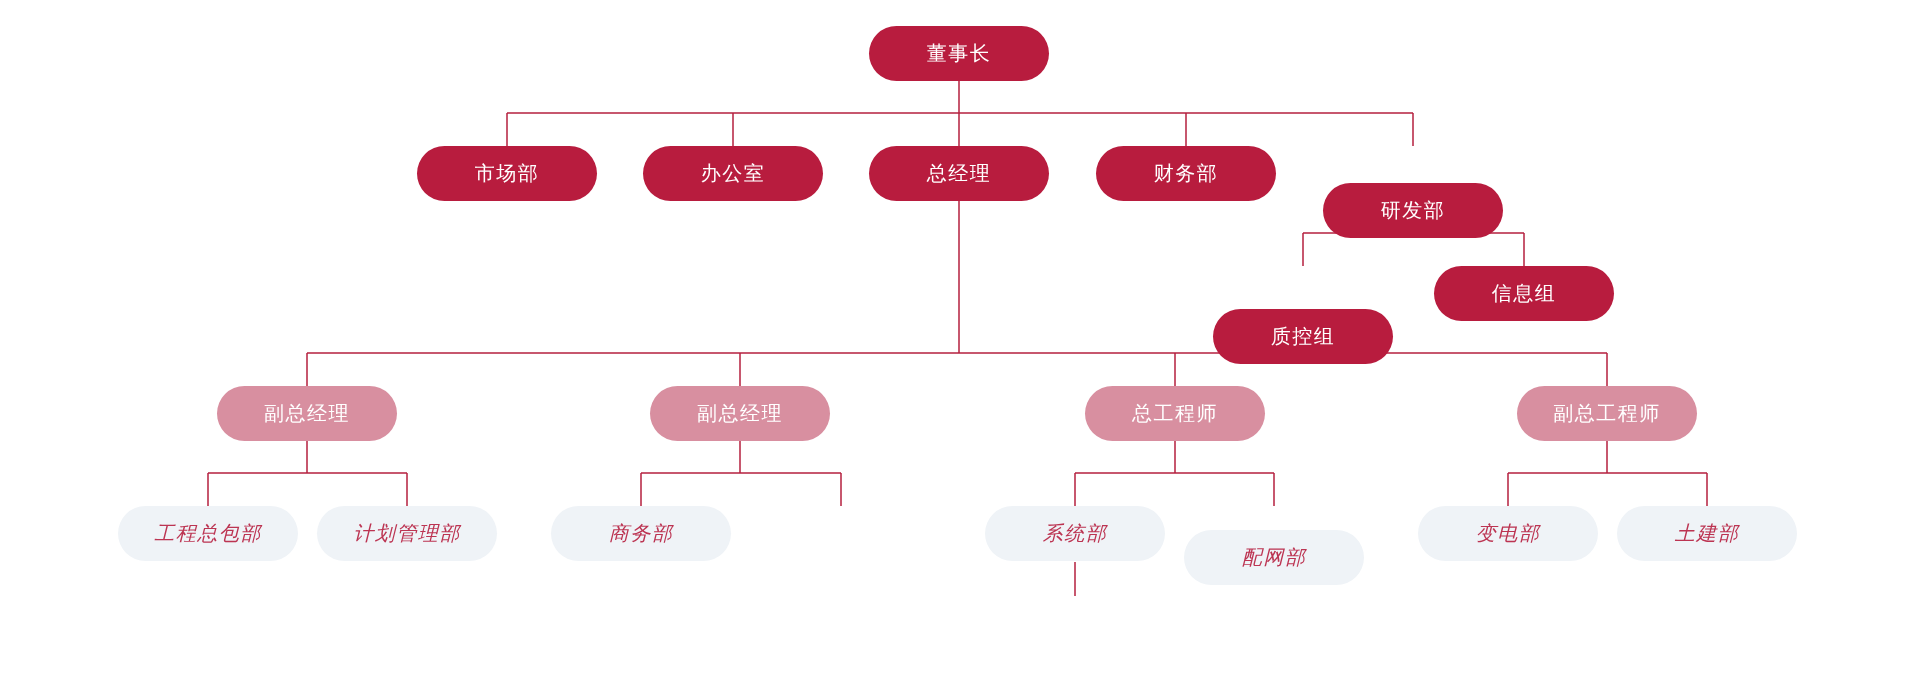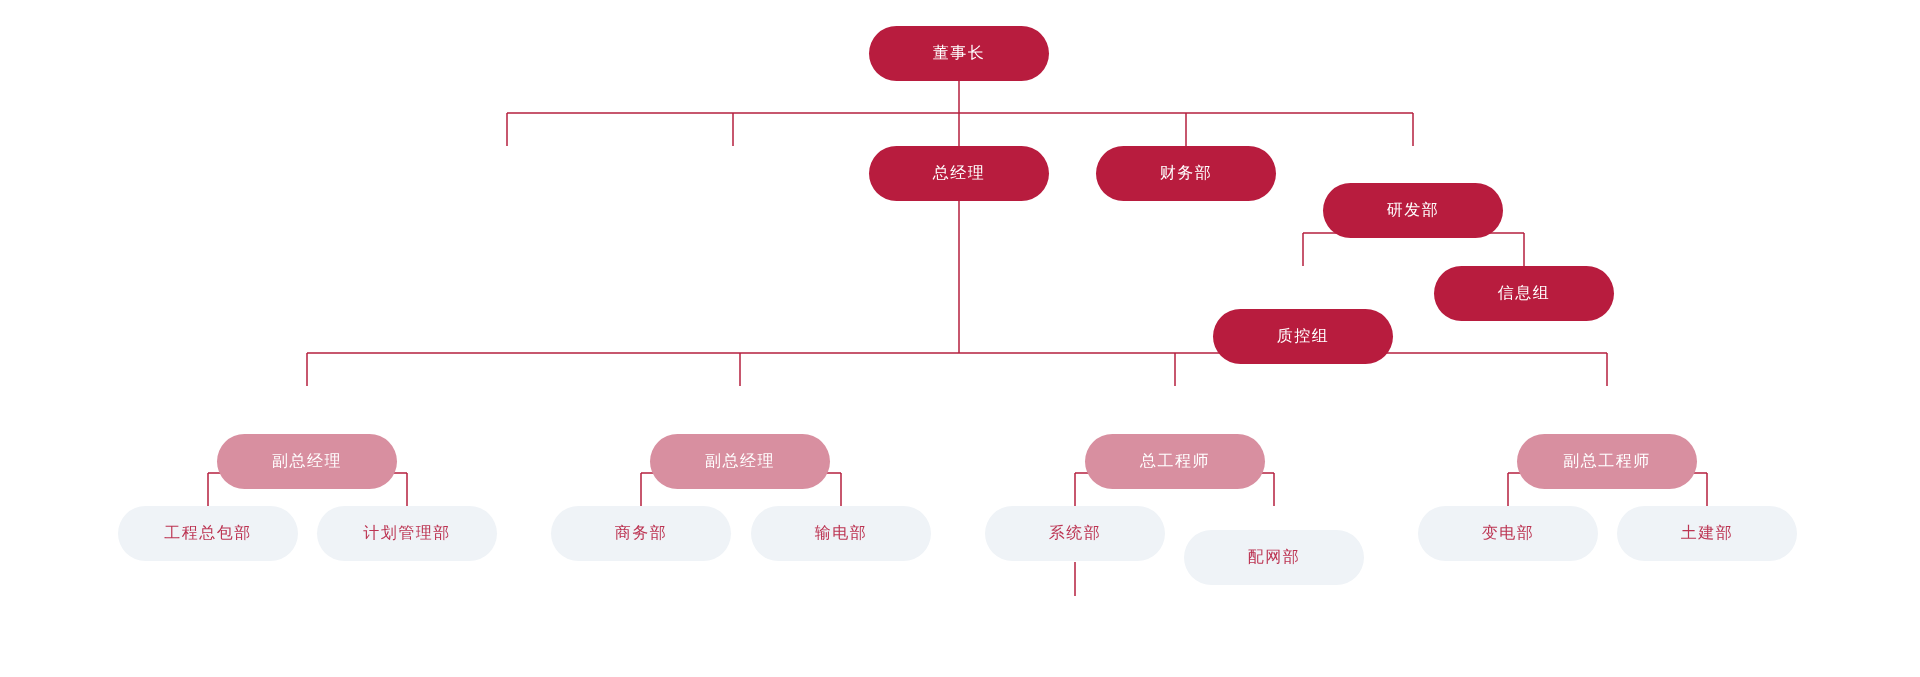--- a/index.html
+++ b/index.html
@@ -33,62 +33,63 @@
     pointer-events: none;
   }
   .node {
     position: absolute;
     width: 180px;
     height: 55px;
     border-radius: 28px;
     display: flex;
     align-items: center;
     justify-content: center;
-    font-size: 16px;
+    font-size: 20px;
     letter-spacing: 1.5px;
     white-space: nowrap;
     box-sizing: border-box;
   }
   .node.dark  { background: var(--dark);  color: var(--white-text); }
-  .node.pink  { background: var(--pink);  color: var(--white-text); margin-top: 48px; }
-  .node.light { background: var(--light); color: var(--light-text); }
+  .node.pink  { background: var(--pink);  color: var(--white-text); }
+  .node.light { background: var(--light); color: var(--light-text); font-style: italic; }
 </style>
 </head>
 <body style="background: rgb(255, 255, 255);">
 
 <div class="canvas">
 
   <svg class="connectors" viewBox="0 0 1920 677" xmlns="http://www.w3.org/2000/svg">
     <path fill="none" stroke="var(--line)" stroke-width="1.5" d="M959 81V113 M507 113H1413 M507 113V146 M733 113V146 M959 113V146 M1186 113V146 M1413 113V146
              M1413 201V233 M1303 233H1524 M1303 233V266 M1524 233V266
              M959 201V353 M307 353H1607 M307 353V386 M740 353V386 M1175 353V386 M1607 353V386
              M307 441V473 M208 473H407 M208 473V506 M407 473V506
              M740 441V473 M641 473H841 M641 473V506 M841 473V506
              M1175 441V473 M1075 473H1274 M1075 473V506 M1274 473V506
              M1607 441V473 M1508 473H1707 M1508 473V506 M1707 473V506
              M1075 562V596"></path>
   </svg>
 
   <div class="node dark" style="left:869px;  top:26px;">董事长</div>
 
+  <div class="node dark" style="left:417px;  top:146px;">市场部</div>
+  <div class="node dark" style="left:643px;  top:146px;">办公室</div>
   <div class="node dark" style="left:869px;  top:146px;">总经理</div>
   <div class="node dark" style="left:1096px; top:146px;">财务部</div>
   <div class="node dark" style="left:1323px; top:146px;margin-top:37px;">研发部</div>
 
   <div class="node dark" style="left:1213px; top:266px;margin-top:43px;">质控组</div>
   <div class="node dark" style="left:1434px; top:266px;">信息组</div>
 
   <div class="node pink" style="left:217px;  top:386px;">副总经理</div>
   <div class="node pink" style="left:650px;  top:386px;">副总经理</div>
   <div class="node pink" style="left:1517px; top:386px;">副总工程师</div>
   <div class="node pink" style="left:1085px; top:386px;">总工程师</div>
 
   <div class="node light" style="left:118px;  top:506px;">工程总包部</div>
   <div class="node light" style="left:317px;  top:506px;">计划管理部</div>
   <div class="node light" style="left:551px;  top:506px;">商务部</div>
-  <div class="node light" style="left:751px;  top:506px;">输电部</div>
   <div class="node light" style="left:985px;  top:506px;">系统部</div>
   <div class="node light" style="left:1184px; top:530px;">配网部</div>
   <div class="node light" style="left:1418px; top:506px;">变电部</div>
   <div class="node light" style="left:1617px; top:506px;">土建部</div>
 
 
 </div>
 
 </body></html>

